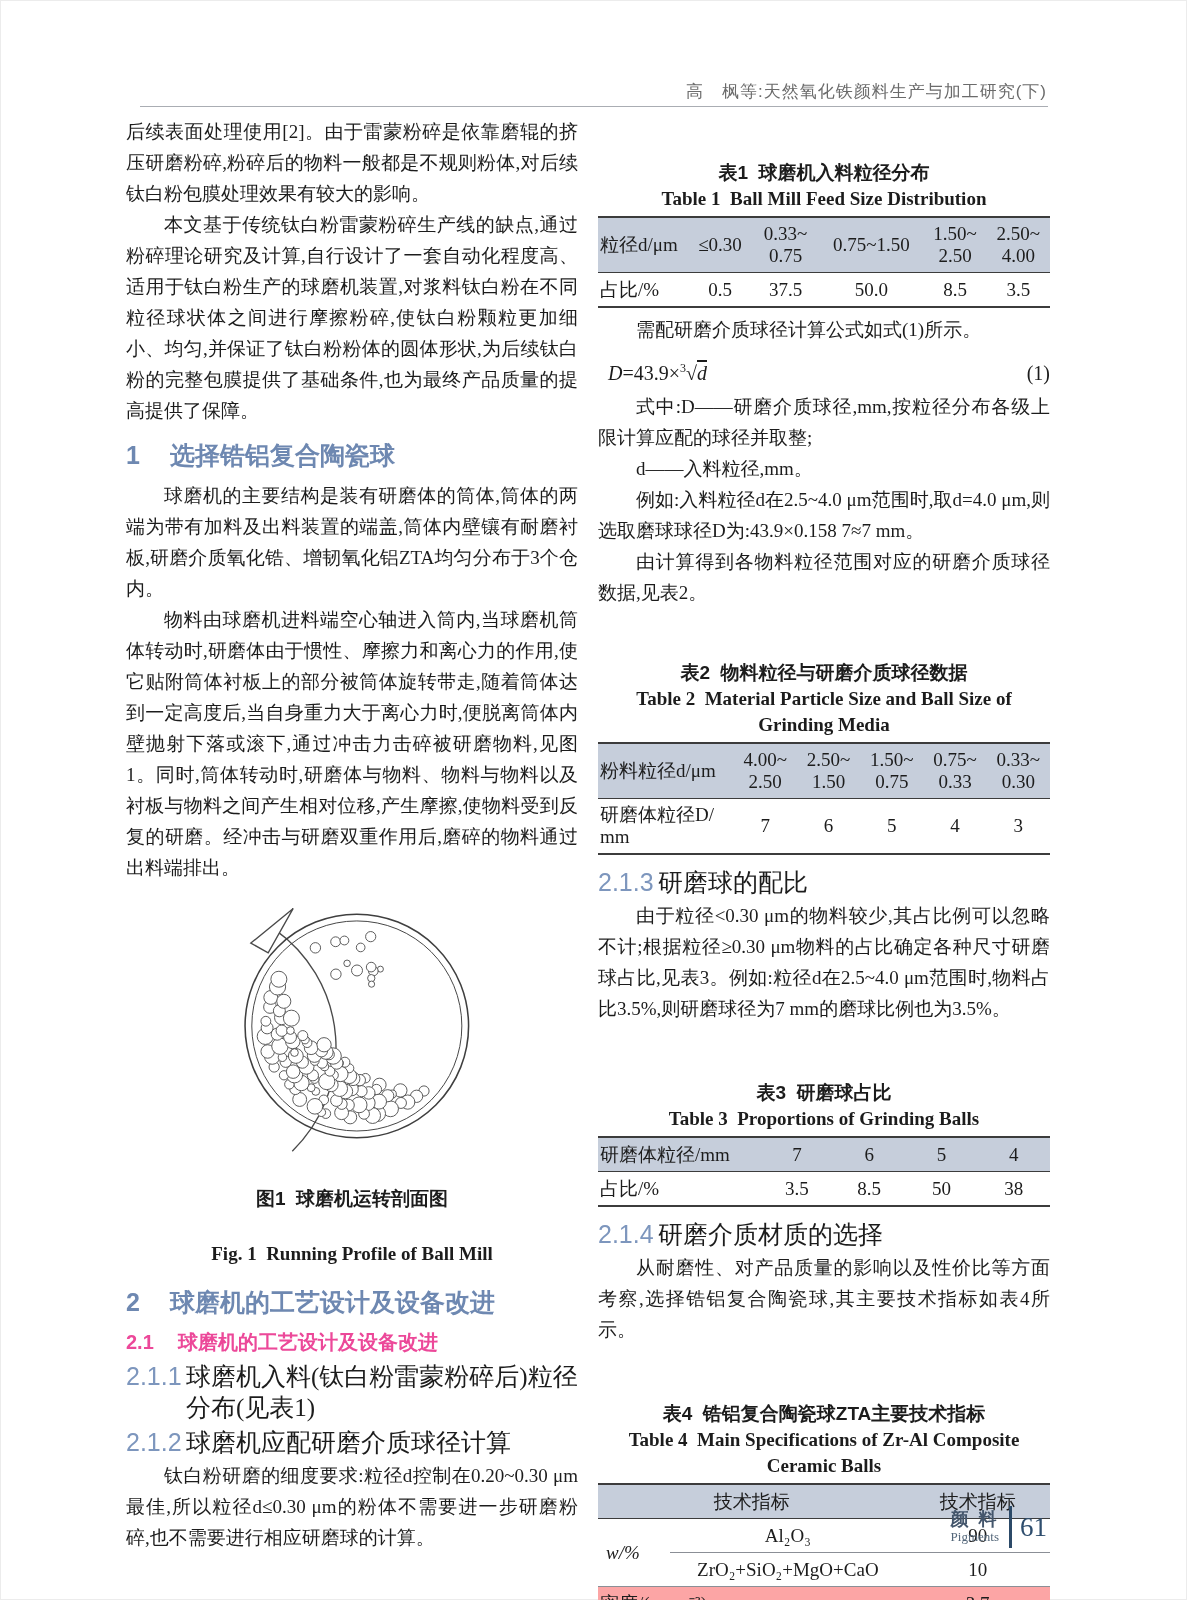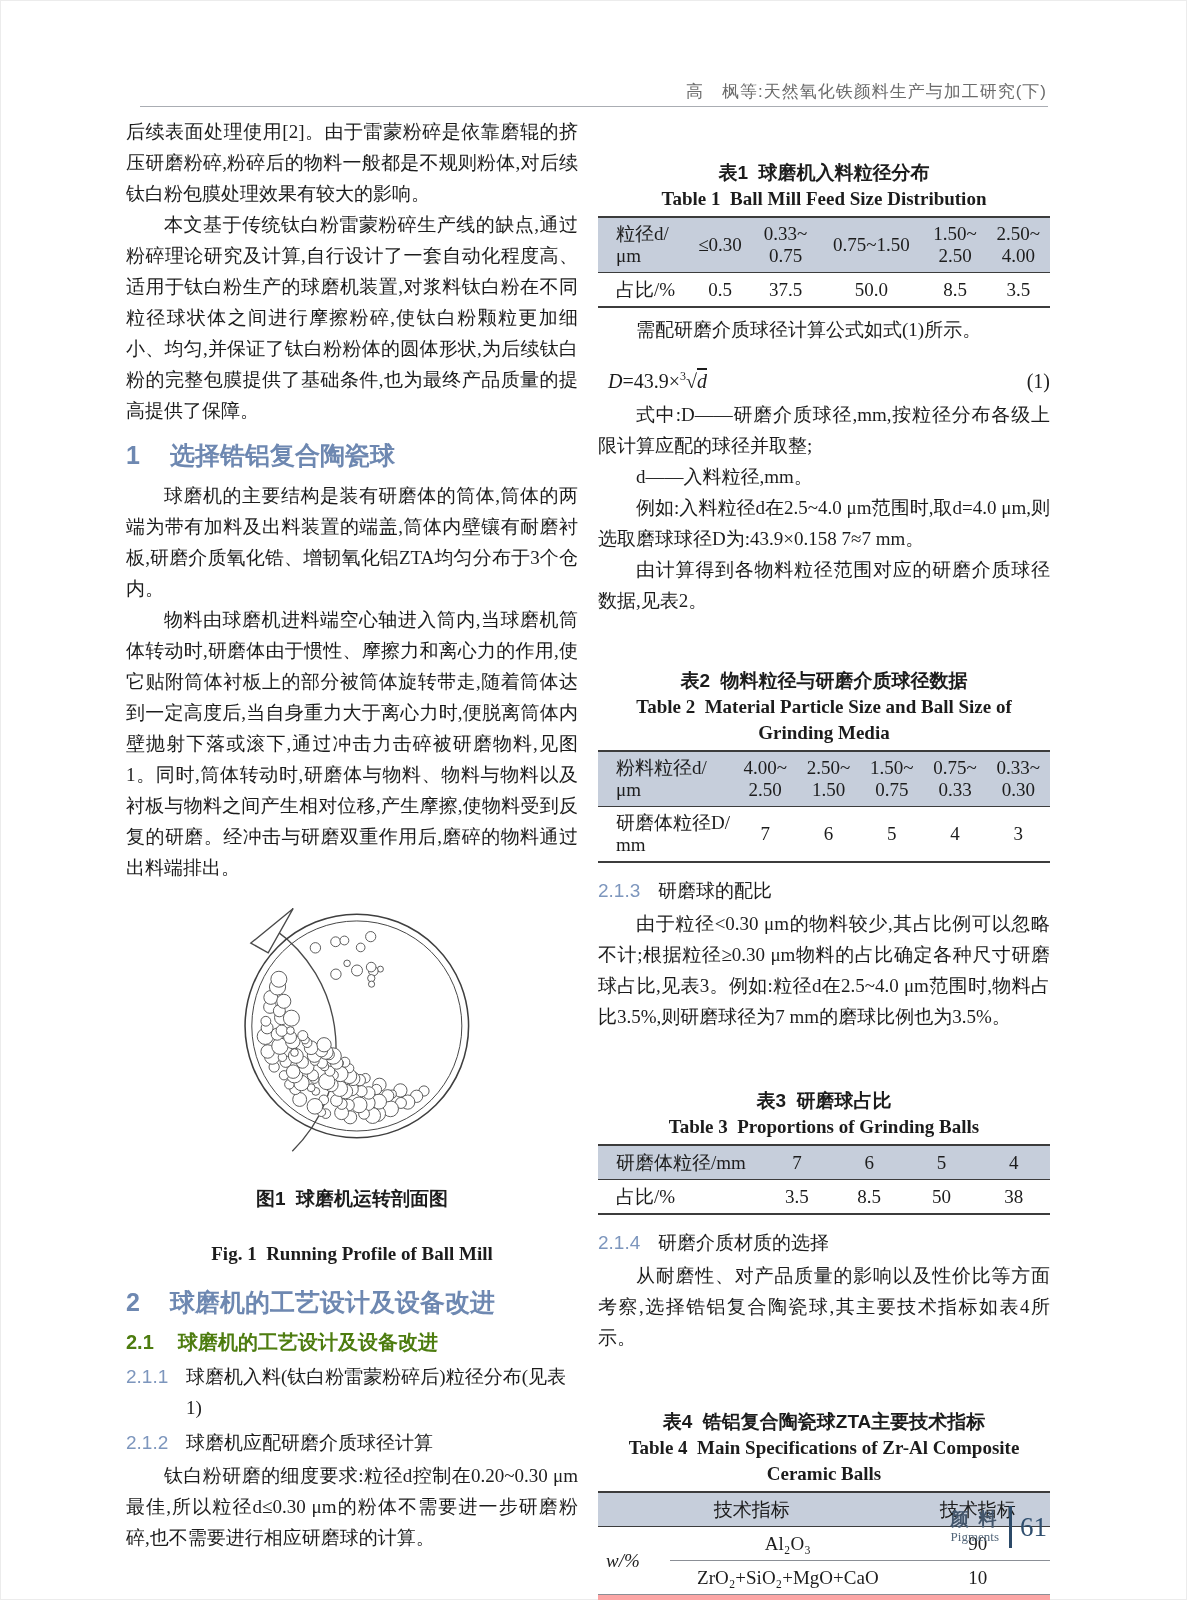--- a/index.html
+++ b/index.html
@@ -11,47 +11,47 @@
   .col{position:absolute;top:116px;width:452px;}
   .col-left{left:126px;}
   .col-right{left:598px;}
   p.body{margin:0;font-size:19px;line-height:31px;text-align:justify;text-indent:2em;}
   p.body.noindent{text-indent:0;}
   
   .sec1{display:flex;margin:14px 0 10px;font-family:"Liberation Sans",sans-serif;
         font-weight:bold;font-size:25px;line-height:30px;color:#6e88b1;}
   .sec1 .num{flex:0 0 44px;}
   .sec2{display:flex;margin:6px 0 4px;font-family:"Liberation Sans",sans-serif;
-        font-weight:bold;font-size:20px;line-height:30px;color:#4d7c0f;}
+        font-weight:bold;font-size:20px;line-height:30px;color:#ec4899;}
   .sec2 .num{flex:0 0 52px;}
-  .sec3{display:flex;margin:4px 0 2px;font-size:19px;line-height:31px;color:#1c1c1c;}
+  .sec3{display:flex;margin:4px 0 2px;font-size:25px;line-height:31px;color:#1c1c1c;}
   .sec3 .num{flex:0 0 60px;font-family:"Liberation Sans",sans-serif;color:#7d96bd;}
   
   .fig{margin:10px auto 2px;display:block;}
   .figcap{text-align:center;white-space:pre-wrap;line-height:27px;font-size:19px;font-weight:bold;margin-top:28px;}
   .figcap.cn{font-family:"Liberation Sans",sans-serif;}
   .figcap.en{font-family:"Liberation Serif",serif;}
   
   .tbl-title{ text-align:center;white-space:pre-wrap;line-height:26px;font-size:19px;font-weight:bold;}
   .tbl-title.cn{font-family:"Liberation Sans",sans-serif;margin-top:44px;}
   .tbl-title.en{font-family:"Liberation Serif",serif;}
   table.tbl{width:100%;border-collapse:collapse;font-size:19px;margin:4px 0 2px;
         border-top:2px solid #3c3c3c;border-bottom:2px solid #3c3c3c;}
   table.tbl th,table.tbl td{font-weight:normal;text-align:center;padding:5px 2px;line-height:23px;}
   table.tbl thead tr{background:#c6cedb;border-bottom:1px solid #3c3c3c;}
-  table.tbl .lbl{text-align:left;padding-left:18px;}
+  table.tbl .lbl{text-align:left;padding-left:2px;}
   .ln{display:block;line-height:22px;}
   
   table.t4 tbody tr{border-bottom:1px solid #8b8f96;}
   table.t4 tbody tr:last-child{border-bottom:none;}
   table.t4 tr.g{background:#fca5a5;}
   table.t4 .wlbl{text-align:left;padding-left:8px;font-style:italic;}
   
   .formula{display:flex;justify-content:space-between;align-items:baseline;
-        font-size:20px;margin:24px 0 6px;padding-left:10px;}
+        font-size:20px;margin:16px 0 6px;padding-left:10px;}
   .formula .lhs{font-style:italic;}
   .formula .idx{font-size:12px;vertical-align:super;}
   .formula .rad{text-decoration:overline;font-style:italic;}
   
   .footer{position:absolute;right:140px;bottom:52px;display:flex;align-items:center;}
   .f-cn{font-family:"Liberation Sans",sans-serif;font-weight:bold;font-size:18px;
         color:#44566c;white-space:pre-wrap;line-height:20px;}
   .f-en{font-family:"Liberation Serif",serif;font-size:13px;color:#54677a;text-align:center;}
   .f-bar{width:3px;height:42px;background:#2c4a68;margin:0 8px 0 10px;}
   .f-num{font-size:27px;color:#2f4e6e;font-family:"Liberation Serif",serif;}

